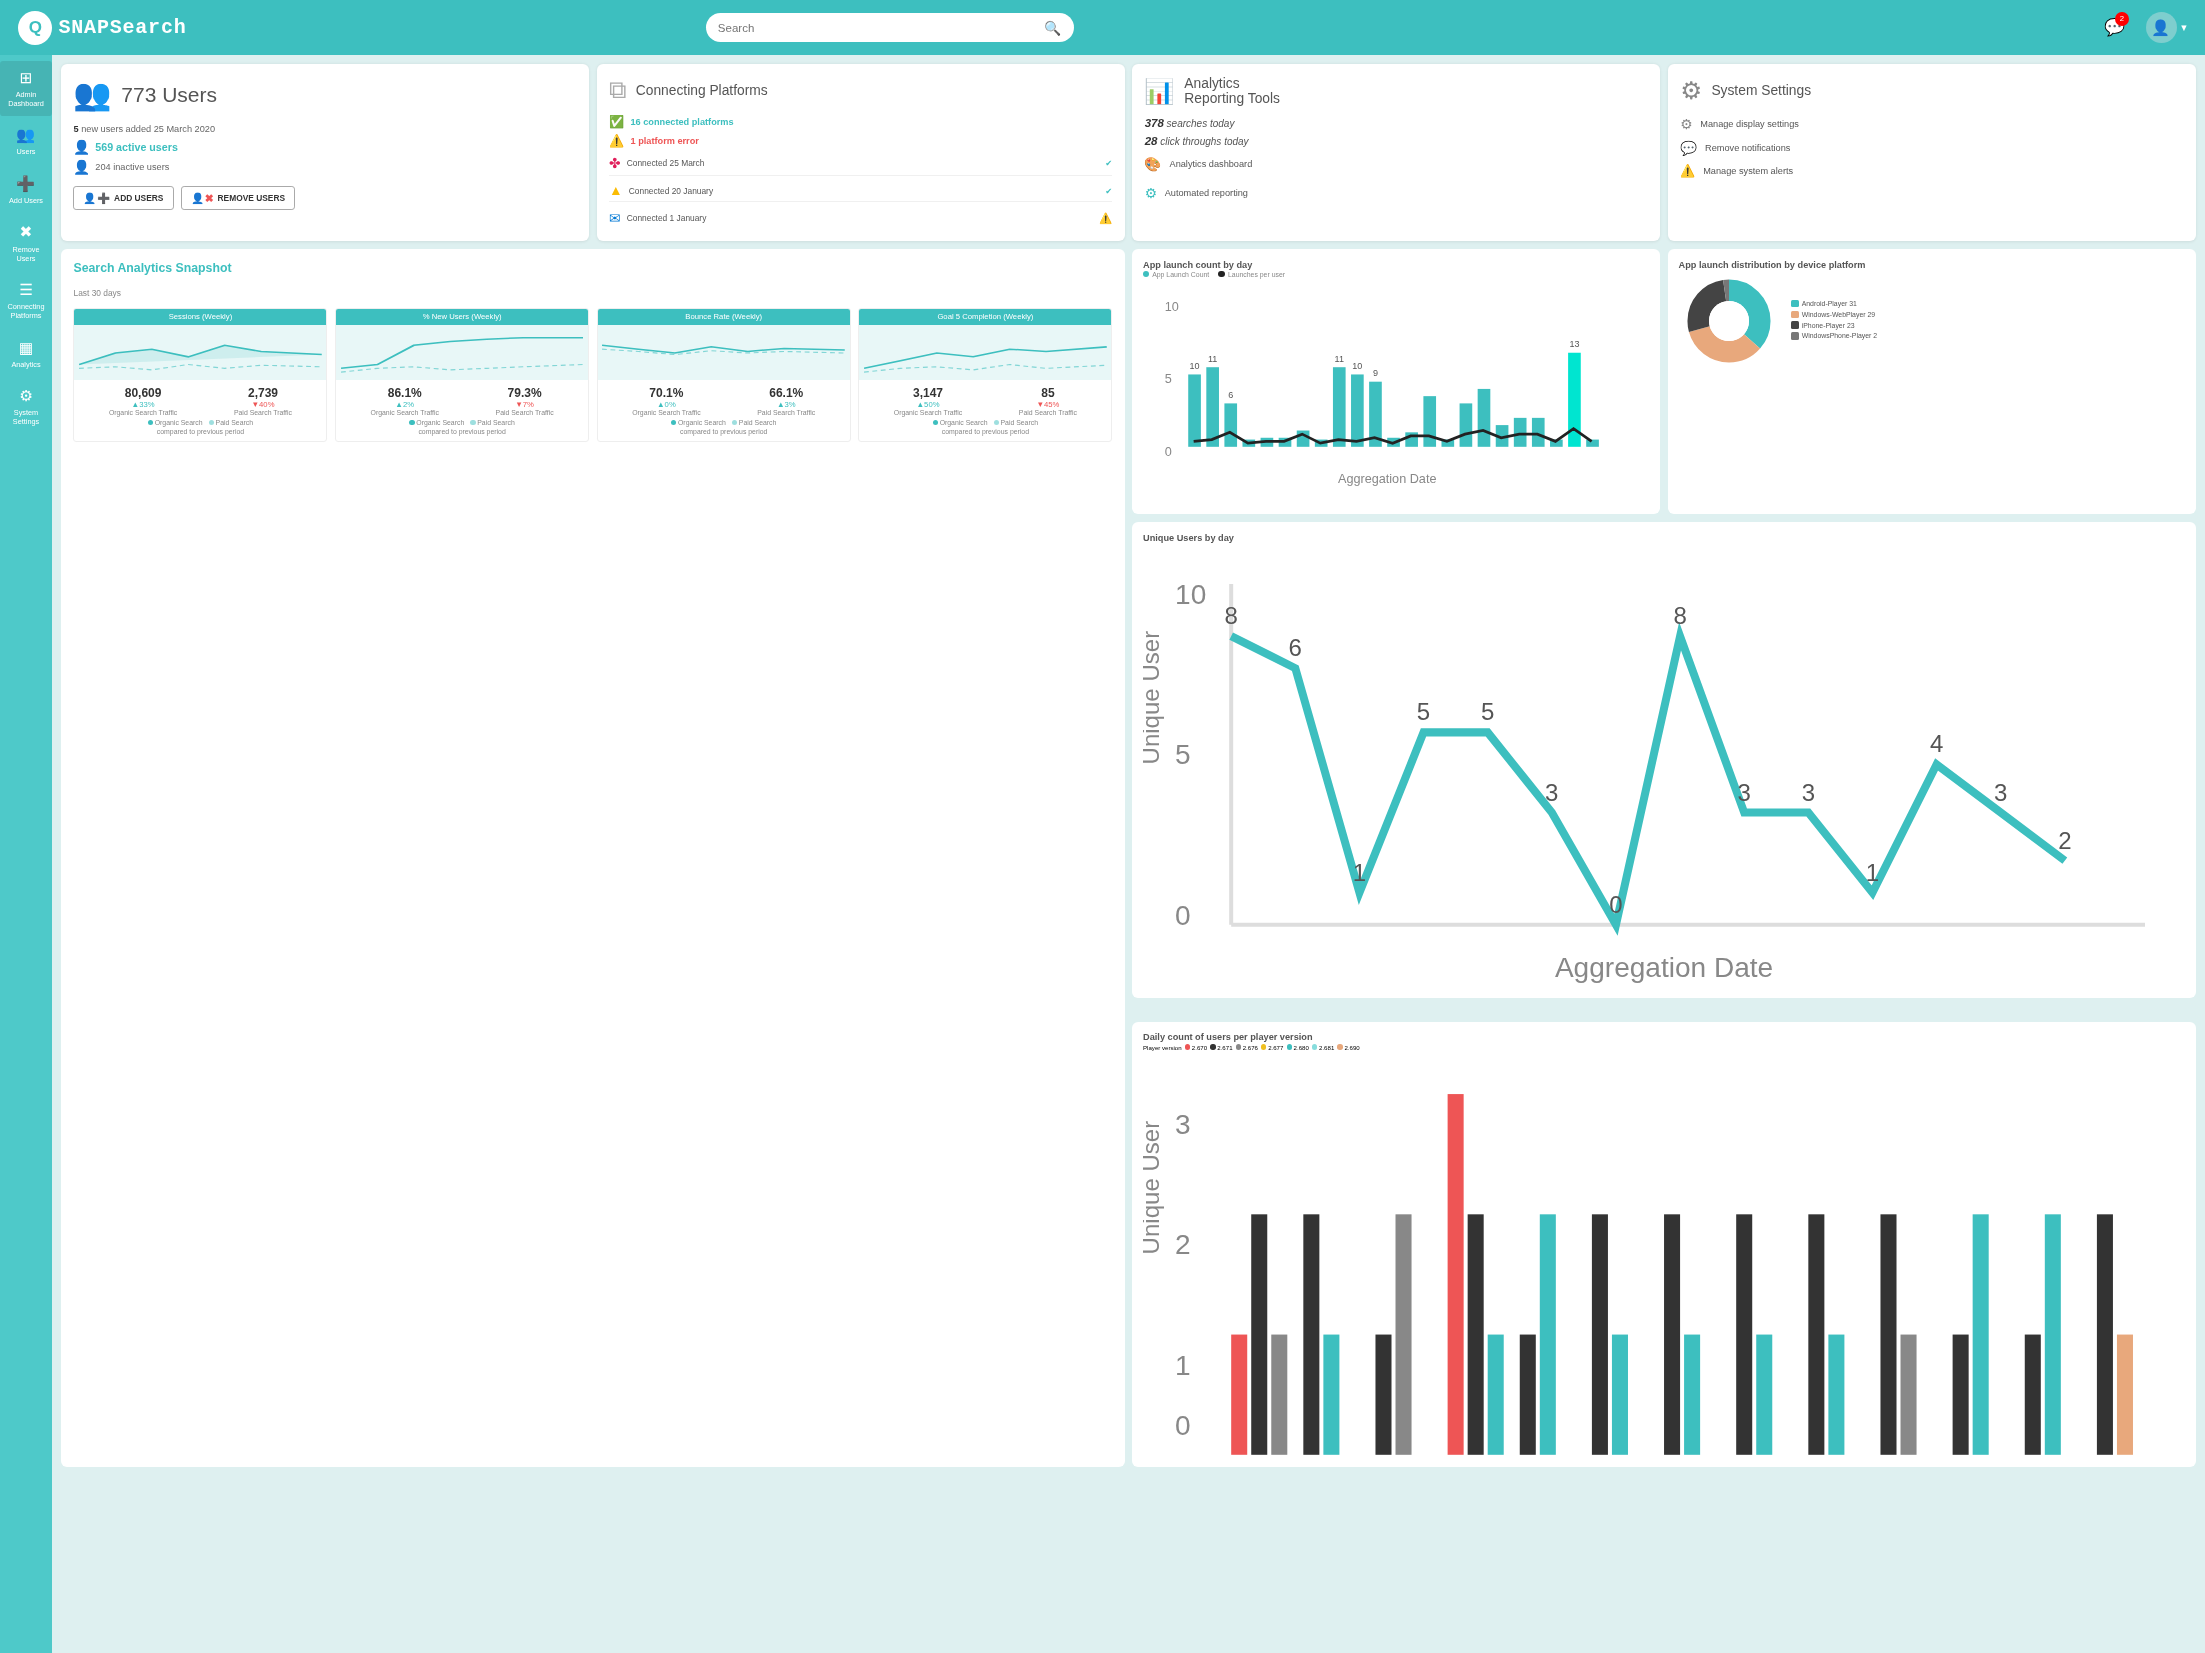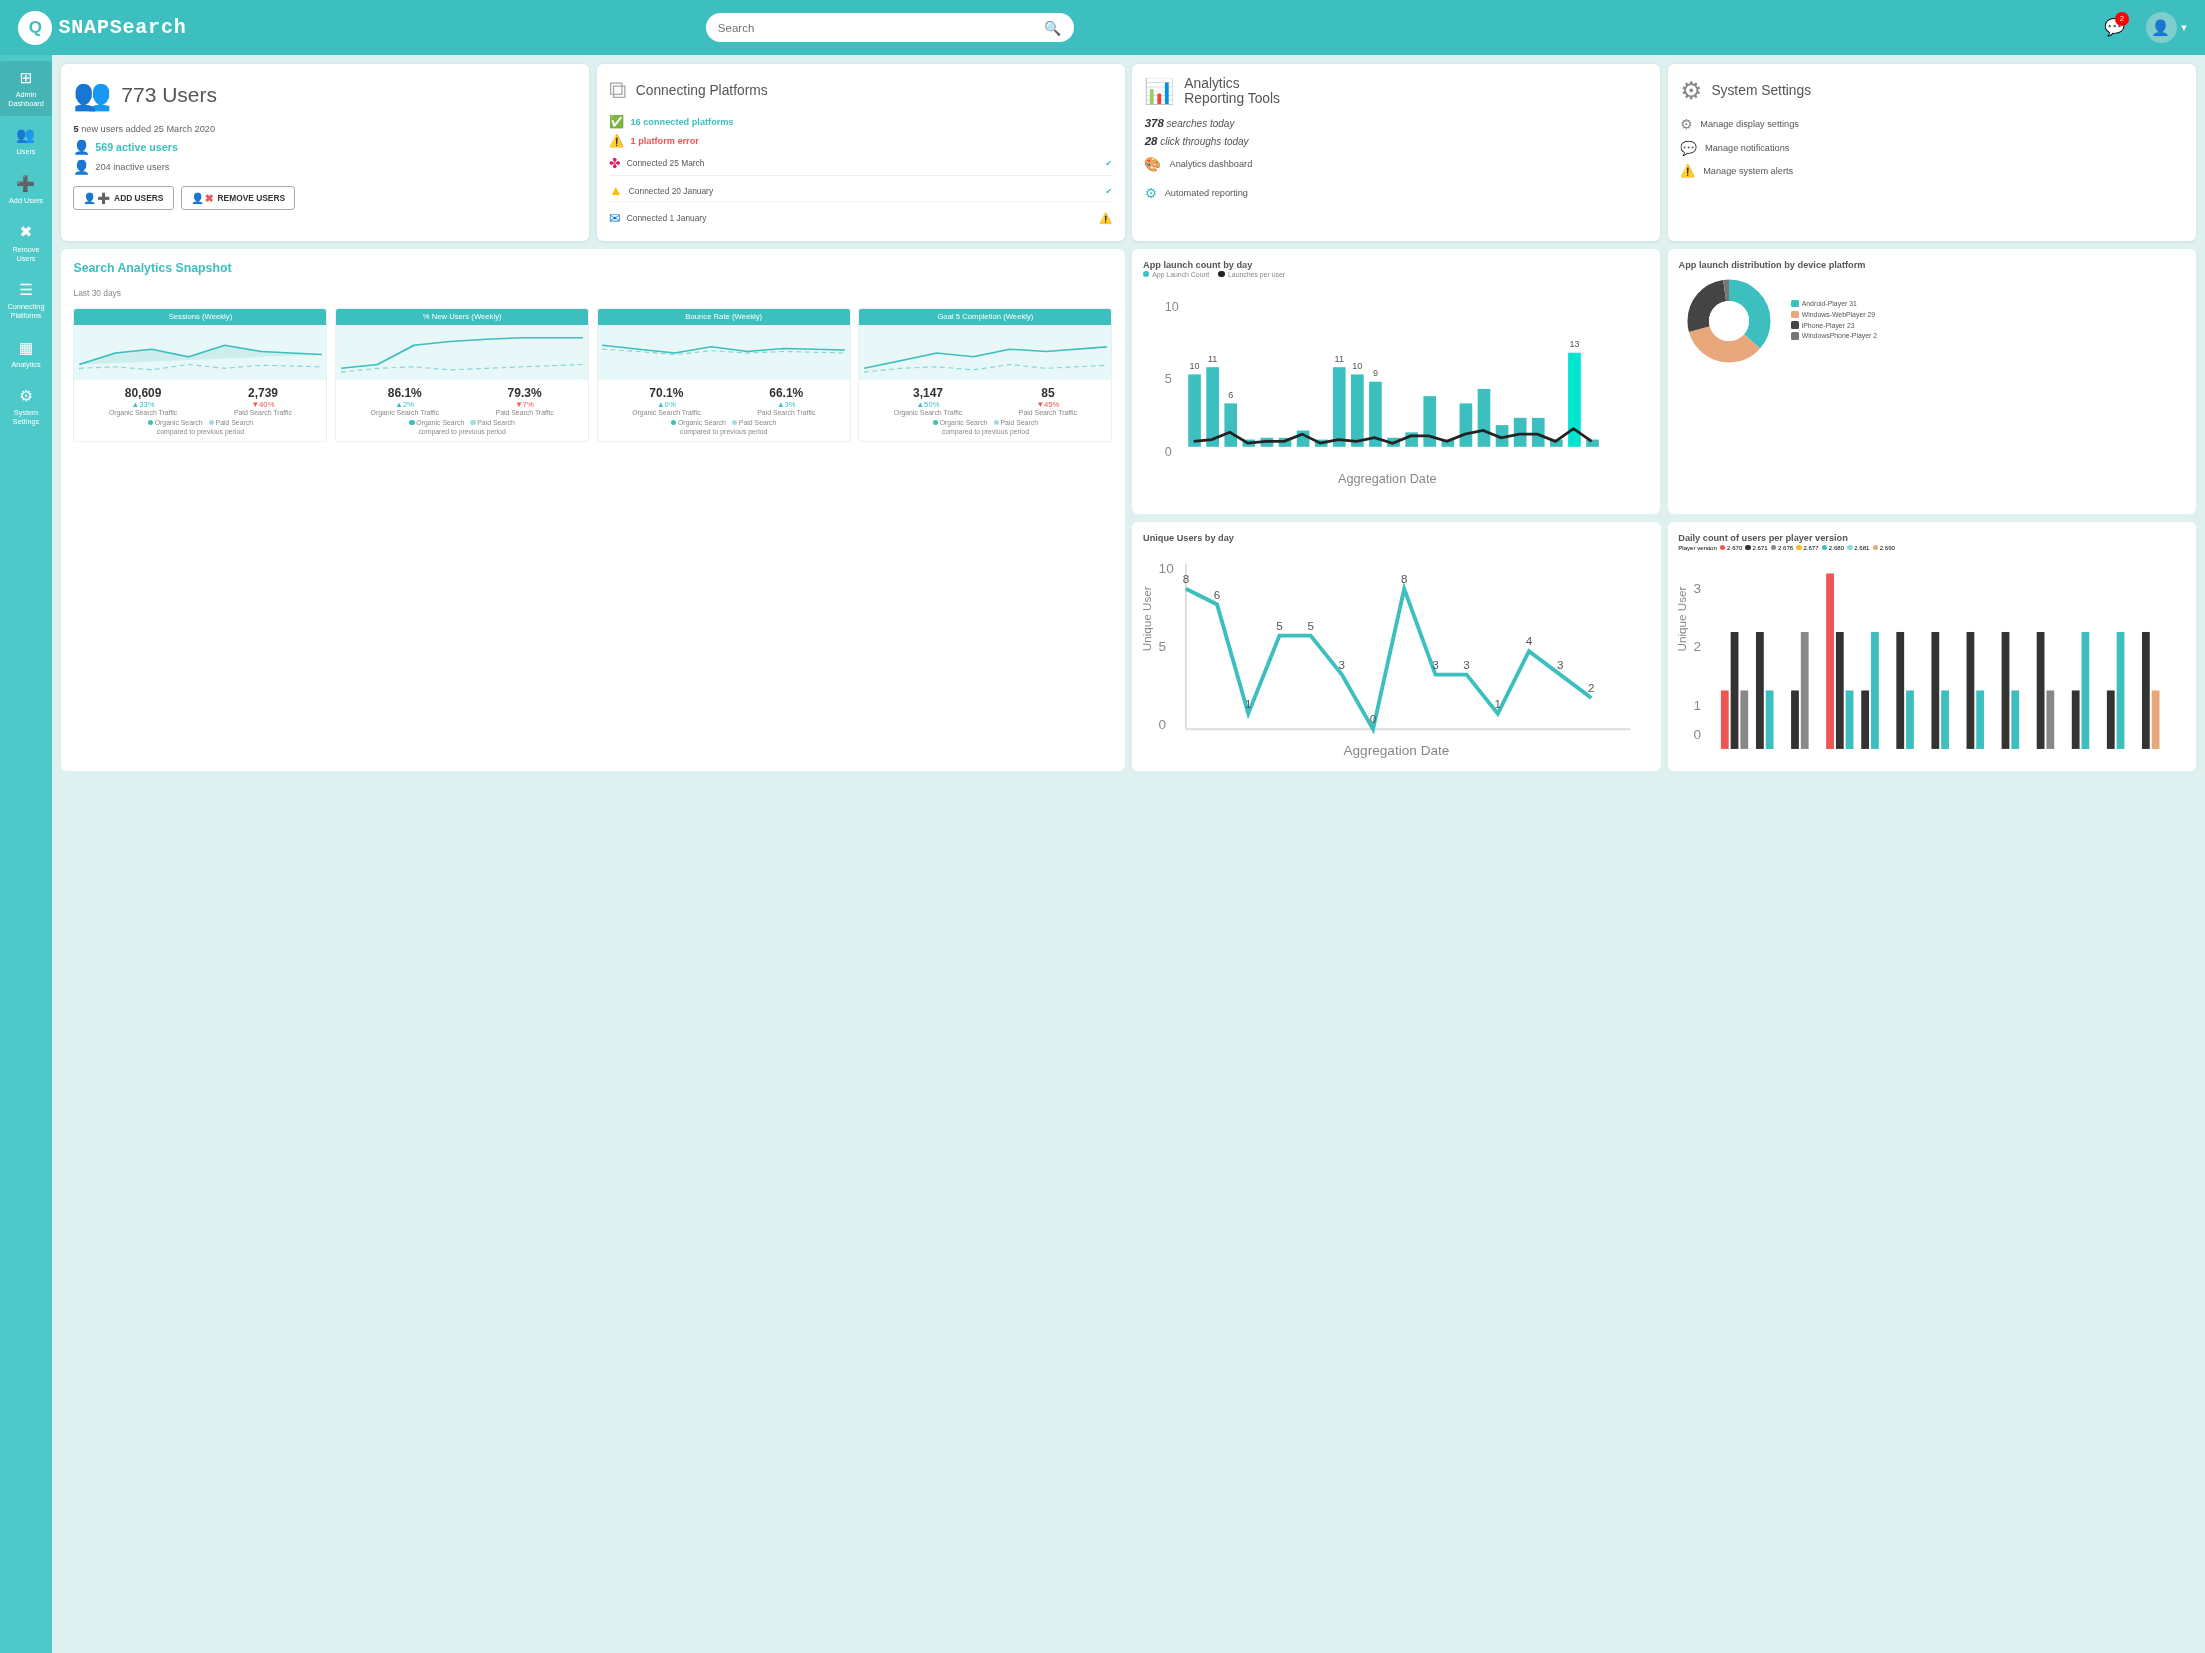--- a/index.html
+++ b/index.html
@@ -162,21 +162,21 @@
     .donut-legend { font-size: 6.9px; color: #555; }
     .donut-legend-item { display: flex; align-items: center; gap: 3.1px; margin-bottom: 3.1px; }
     .donut-swatch { width: 7.7px; height: 7.7px; border-radius: 1.5px; }
 
     
     .sparkline { width: 100%; height: 46px; }
 
     
     svg text { font-family: 'Segoe UI', Arial, sans-serif; }
 
-    .bottom-right-grid { display: grid; grid-template-columns: 1fr 1fr; gap: 7px; }
+    .bottom-right-grid { display: grid; grid-template-columns: 1fr; gap: 24px; }
   </style>
 </head>
 <body>
 
 <header class="header">
   <div class="logo-area">
     <div class="logo-circle">Q</div>
     <span class="logo-text">SNAPSearch</span>
   </div>
   <div class="search-bar">
@@ -323,21 +323,21 @@
         <div class="card-header">
           <span style="font-size:24.5px;color:#888">⚙</span>
           <span style="font-size:13.8px;color:#555;font-weight:500">System Settings</span>
         </div>
         <div class="settings-link">
           <span class="settings-link-icon">⚙</span>
           <span>Manage display settings</span>
         </div>
         <div class="settings-link">
           <span class="settings-link-icon">💬</span>
-          <span>Manage notifications</span>
+          <span>Remove notifications</span>
         </div>
         <div class="settings-link">
           <span class="settings-warn-icon">⚠️</span>
           <span>Manage system alerts</span>
         </div>
       </div>
 
     </div>
 
     <div class="bottom-section">

